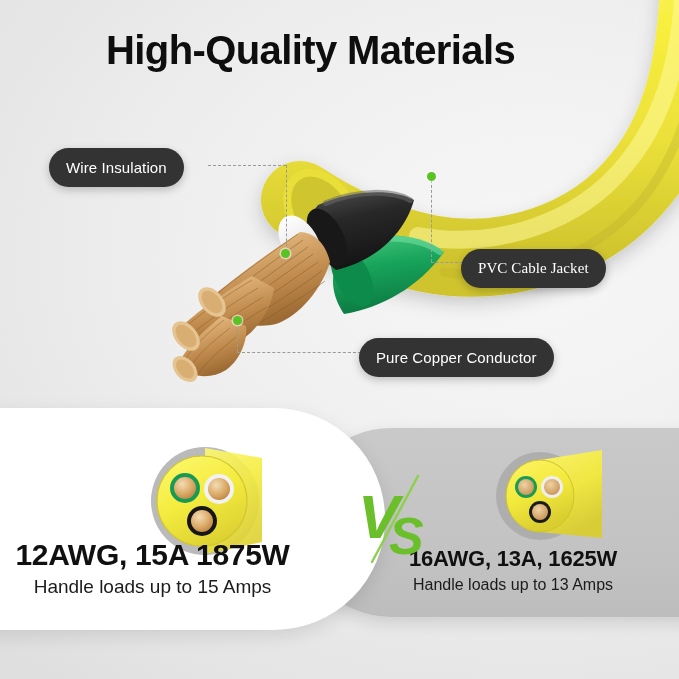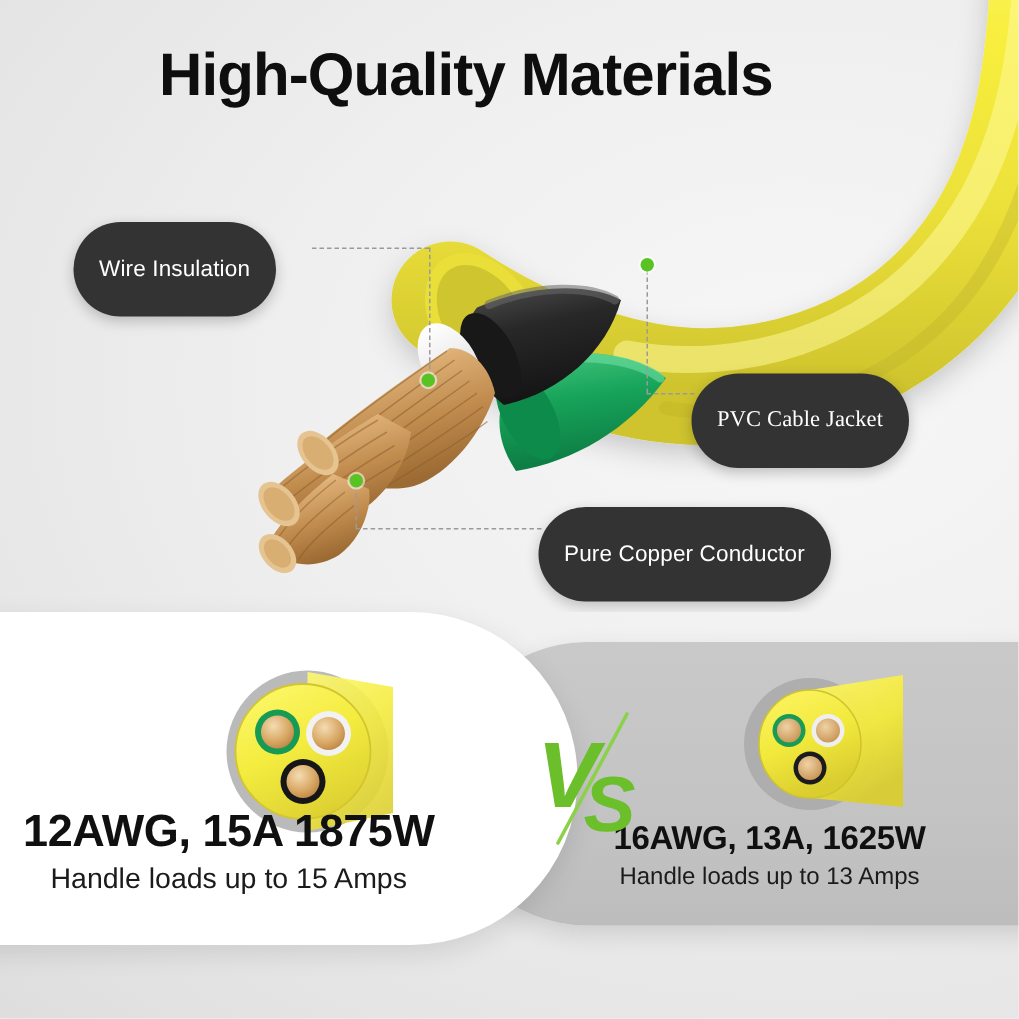--- a/index.html
+++ b/index.html
@@ -24,21 +24,21 @@
 
   
   .cable-svg{position:absolute;left:0;top:0;width:679px;height:408px;}
 
   
   .pill{
     position:absolute;display:flex;align-items:center;justify-content:center;
     background:#333333;color:#ffffff;border-radius:999px;
     font-size:15px;letter-spacing:.1px;white-space:nowrap;
     box-shadow:0 3px 9px rgba(0,0,0,.22);
-    padding:16px 17px;height:31px;
+    padding:4px 17px;height:31px;
   }
   #pill-insulation{left:49px;top:148px;}
   #pill-jacket{left:461px;top:249px;font-family:Liberation Serif, serif;}
   #pill-copper{left:359px;top:338px;}
 
   .dot{position:absolute;width:9px;height:9px;border-radius:50%;
     background:#58c322;box-shadow:0 0 0 1.5px rgba(255,255,255,.55);}
   #dot-insulation{left:281px;top:249px;}
   #dot-jacket{left:427px;top:172px;}
   #dot-copper{left:233px;top:316px;}

